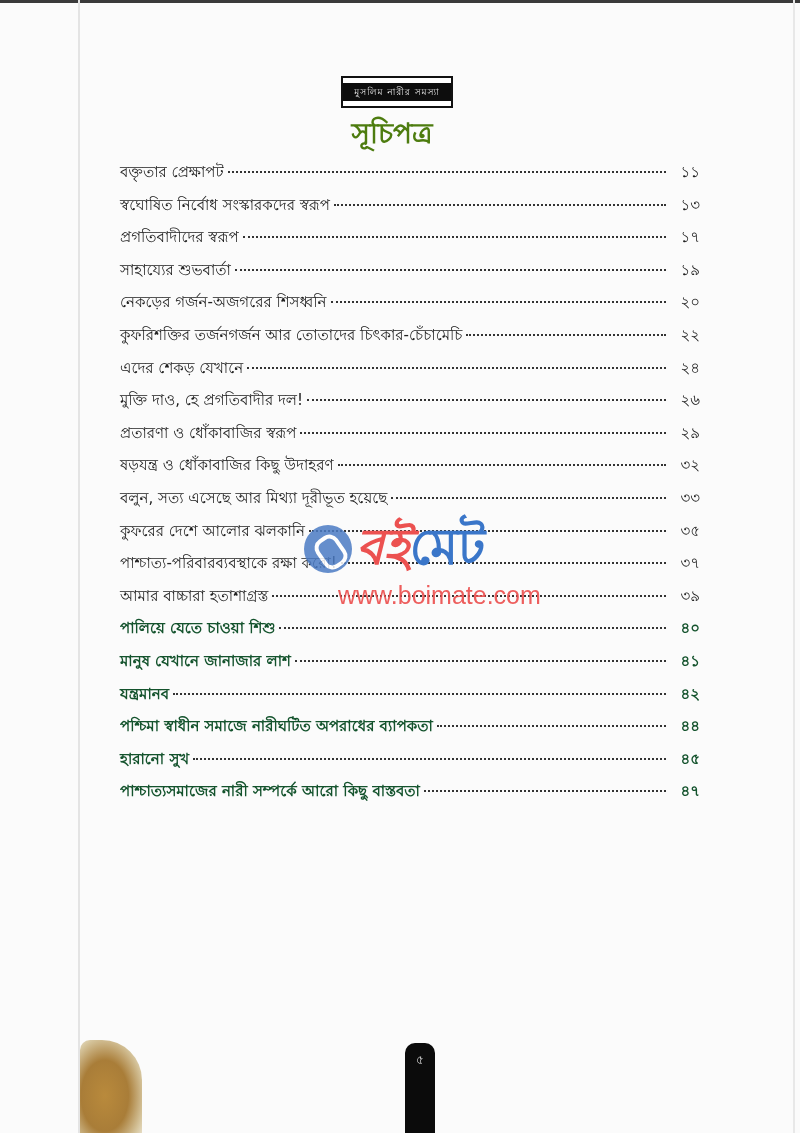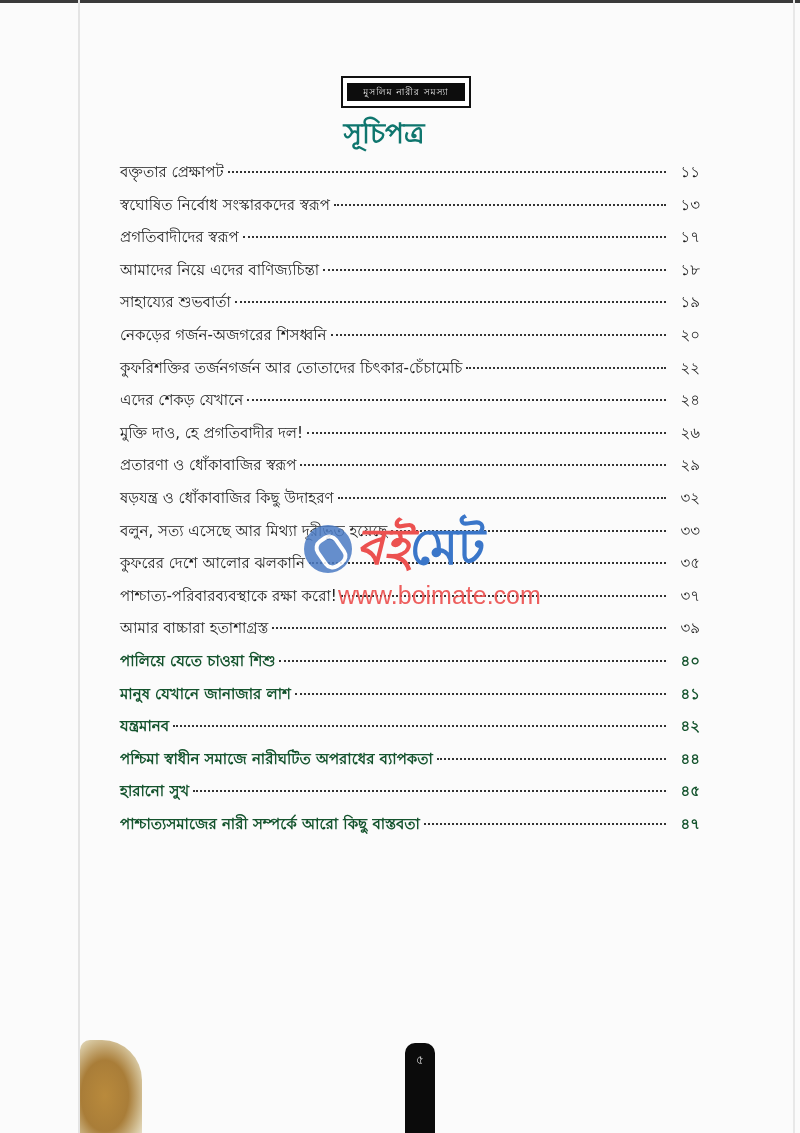--- a/index.html
+++ b/index.html
@@ -12,32 +12,32 @@
   .top-rule {
     position: absolute; left: 0; top: 0; width: 800px; height: 3px; background: #3a3a3a;
   }
   .gutter-line {
     position: absolute; left: 78px; top: 0; width: 2px; height: 1133px; background: #e4e4e4;
   }
   .right-edge {
     position: absolute; left: 793px; top: 0; width: 2px; height: 1133px; background: #e8e8e8;
   }
   .series-box {
-    position: absolute; left: 341px; top: 76px; width: 130px; height: 32px;
+    position: absolute; left: 341px; top: 76px; width: 112px; height: 32px;
     border: 2px solid #111; box-sizing: border-box; background: #fff;
     display: flex; align-items: center; justify-content: center;
   }
   .series-inner {
     width: 118px; height: 18px; background: #0d0d0d; color: #eee;
     font-size: 9px; display: flex; align-items: center; justify-content: center;
     letter-spacing: 1px; white-space: nowrap; overflow: hidden;
   }
   .toc-title {
-    position: absolute; left: 284px; top: 112px; width: 200px; text-align: center;
-    font-family: "DejaVu Serif", serif; font-size: 28px; font-weight: bold; color: #0f766e;
+    position: absolute; left: 292px; top: 112px; width: 200px; text-align: center;
+    font-family: "DejaVu Serif", serif; font-size: 28px; font-weight: bold; color: #4d7c0f;
   }
   .toc {
     position: absolute; left: 120px; top: 160px; width: 580px;
     list-style: none; margin: 0; padding: 0;
   }
   .toc-row {
     display: flex; align-items: baseline; height: 32.6px;
     font-size: 15px; color: #202020;
   }
   .toc-row.bold { font-weight: bold; color: #14532d; }
@@ -100,25 +100,20 @@
     </li>
   <li class="toc-row">
       <span class="label">স্বঘোষিত নির্বোধ সংস্কারকদের স্বরূপ</span>
       <span class="leader"></span>
       <span class="page">১৩</span>
     </li>
   <li class="toc-row">
       <span class="label">প্রগতিবাদীদের স্বরূপ</span>
       <span class="leader"></span>
       <span class="page">১৭</span>
-    </li>
-  <li class="toc-row">
-      <span class="label">আমাদের নিয়ে এদের বাণিজ্যচিন্তা</span>
-      <span class="leader"></span>
-      <span class="page">১৮</span>
     </li>
   <li class="toc-row">
       <span class="label">সাহায্যের শুভবার্তা</span>
       <span class="leader"></span>
       <span class="page">১৯</span>
     </li>
   <li class="toc-row">
       <span class="label">নেকড়ের গর্জন-অজগরের শিসধ্বনি</span>
       <span class="leader"></span>
       <span class="page">২০</span>

